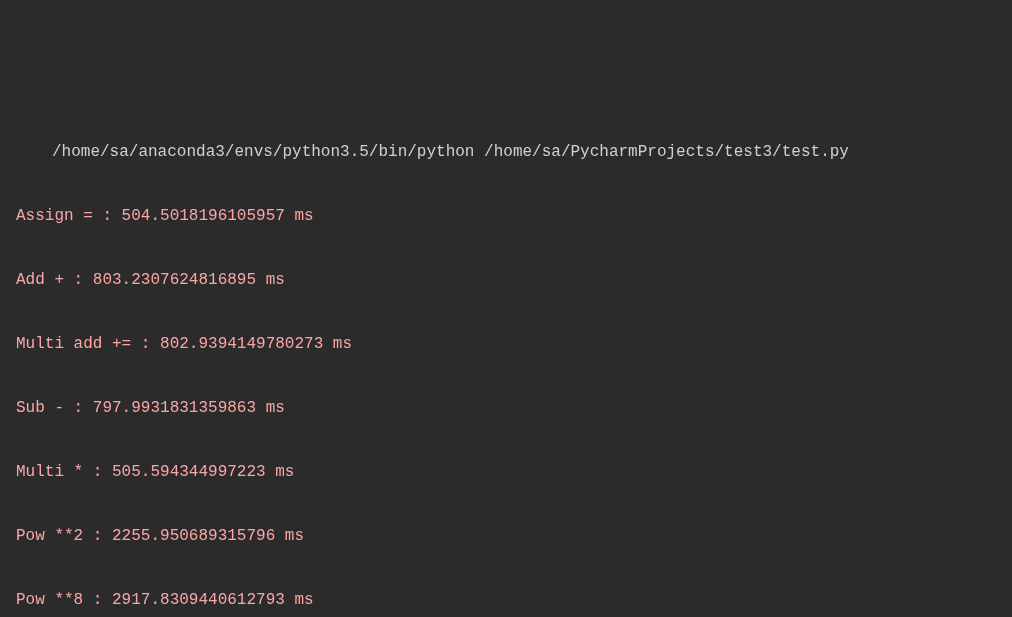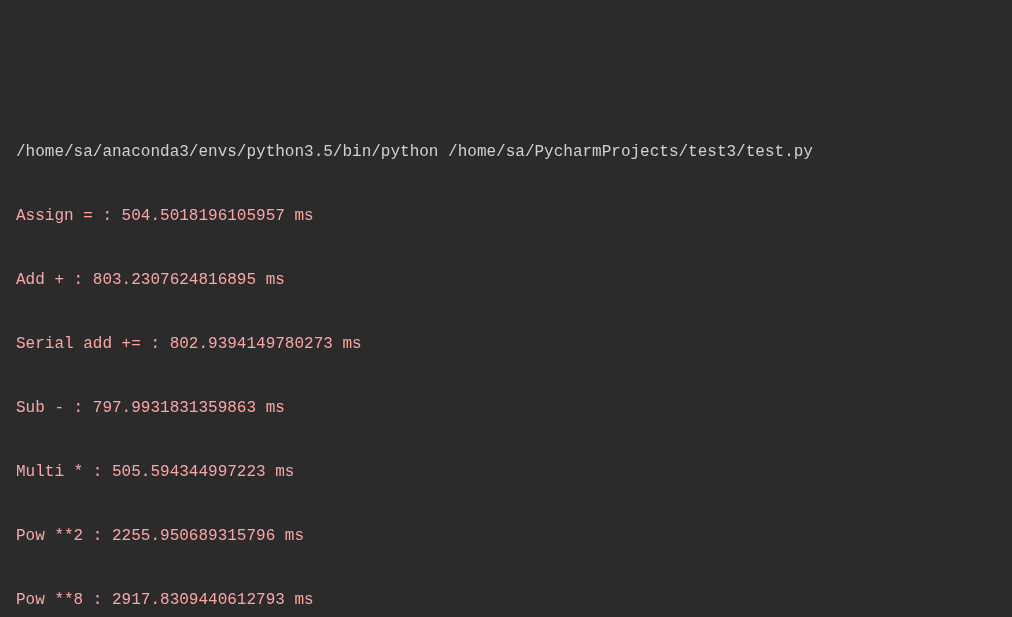--- a/index.html
+++ b/index.html
@@ -14,34 +14,35 @@
       font-size: 16px;
       line-height: 2.0;
       padding: 8px 16px;
       width: 1012px;
       height: 617px;
       overflow: hidden;
       white-space: pre;
     }
     .command-line {
       color: #d0d0d0;
+      margin-left: 36px;
     }
     .output-line {
       color: #fca5a5;
     }
   </style>
 </head>
 <body>
 
 
 
 <div class="command-line">/home/sa/anaconda3/envs/python3.5/bin/python /home/sa/PycharmProjects/test3/test.py</div>
 <div class="output-line">Assign = : 504.5018196105957 ms</div>
 <div class="output-line">Add + : 803.2307624816895 ms</div>
-<div class="output-line">Serial add += : 802.9394149780273 ms</div>
+<div class="output-line">Multi add += : 802.9394149780273 ms</div>
 <div class="output-line">Sub - : 797.9931831359863 ms</div>
 <div class="output-line">Multi * : 505.594344997223 ms</div>
 <div class="output-line">Pow **2 : 2255.950689315796 ms</div>
 <div class="output-line">Pow **8 : 2917.8309440612793 ms</div>
 
 
 
 
 
 

